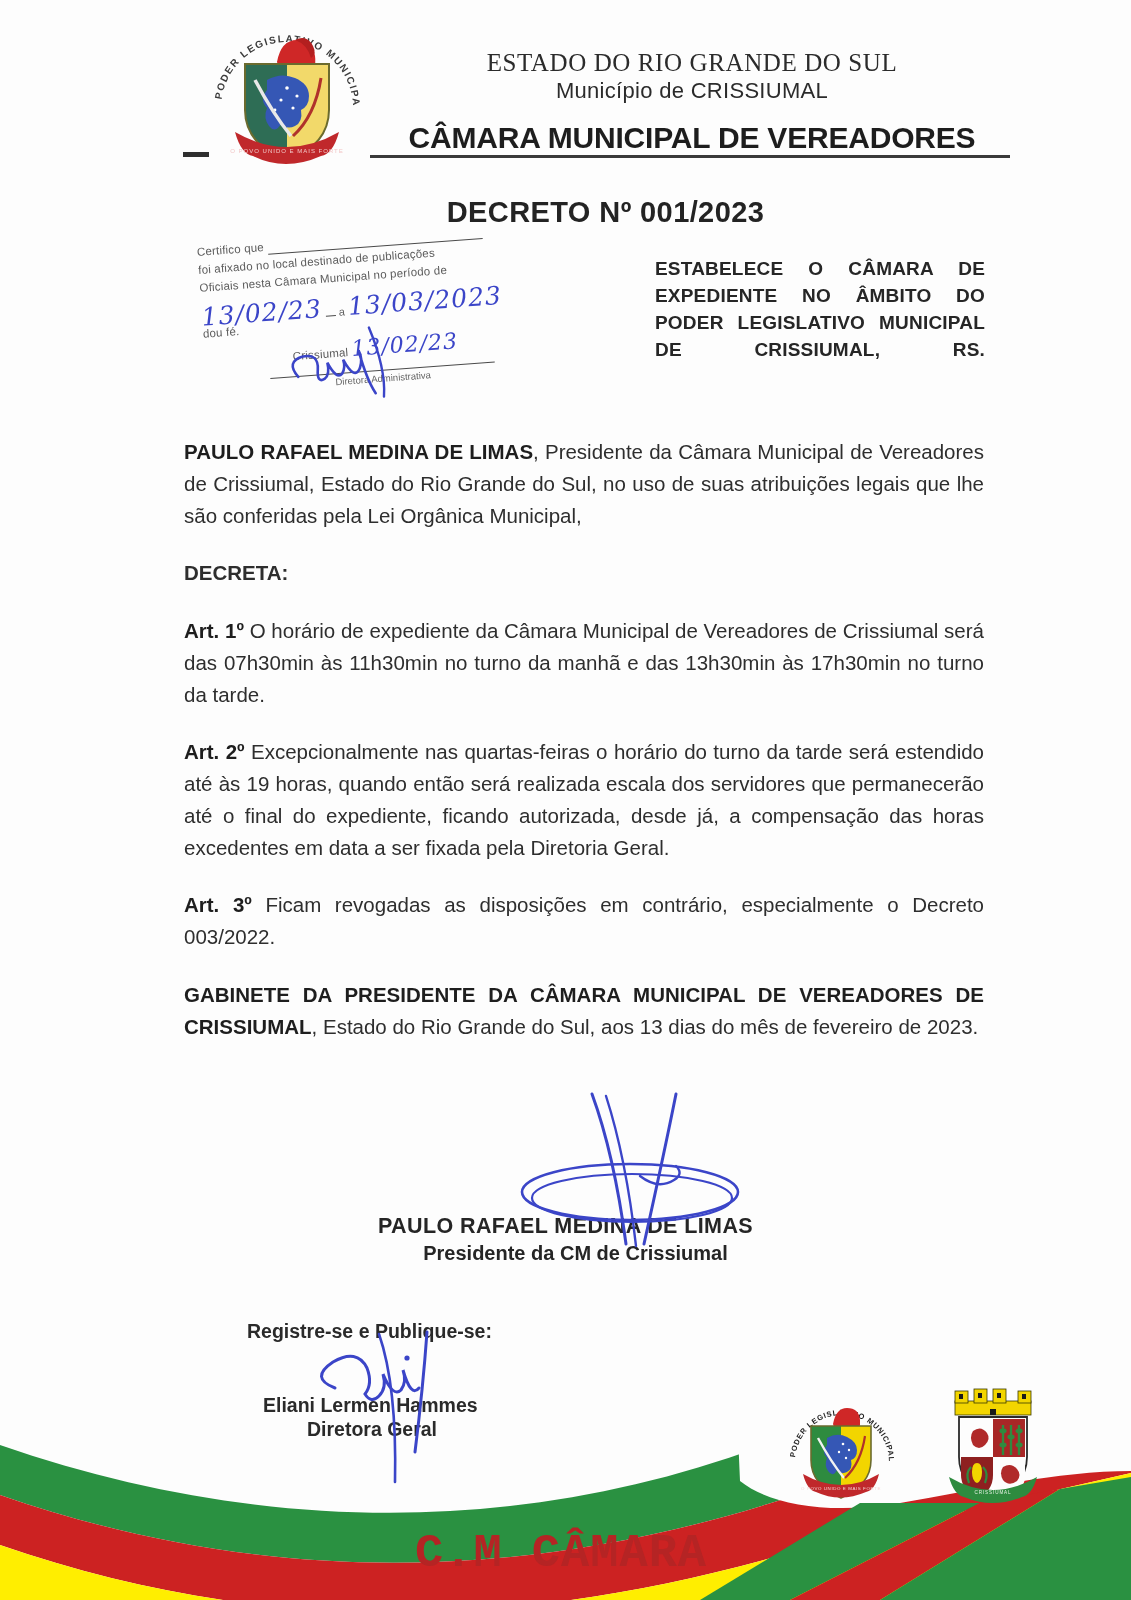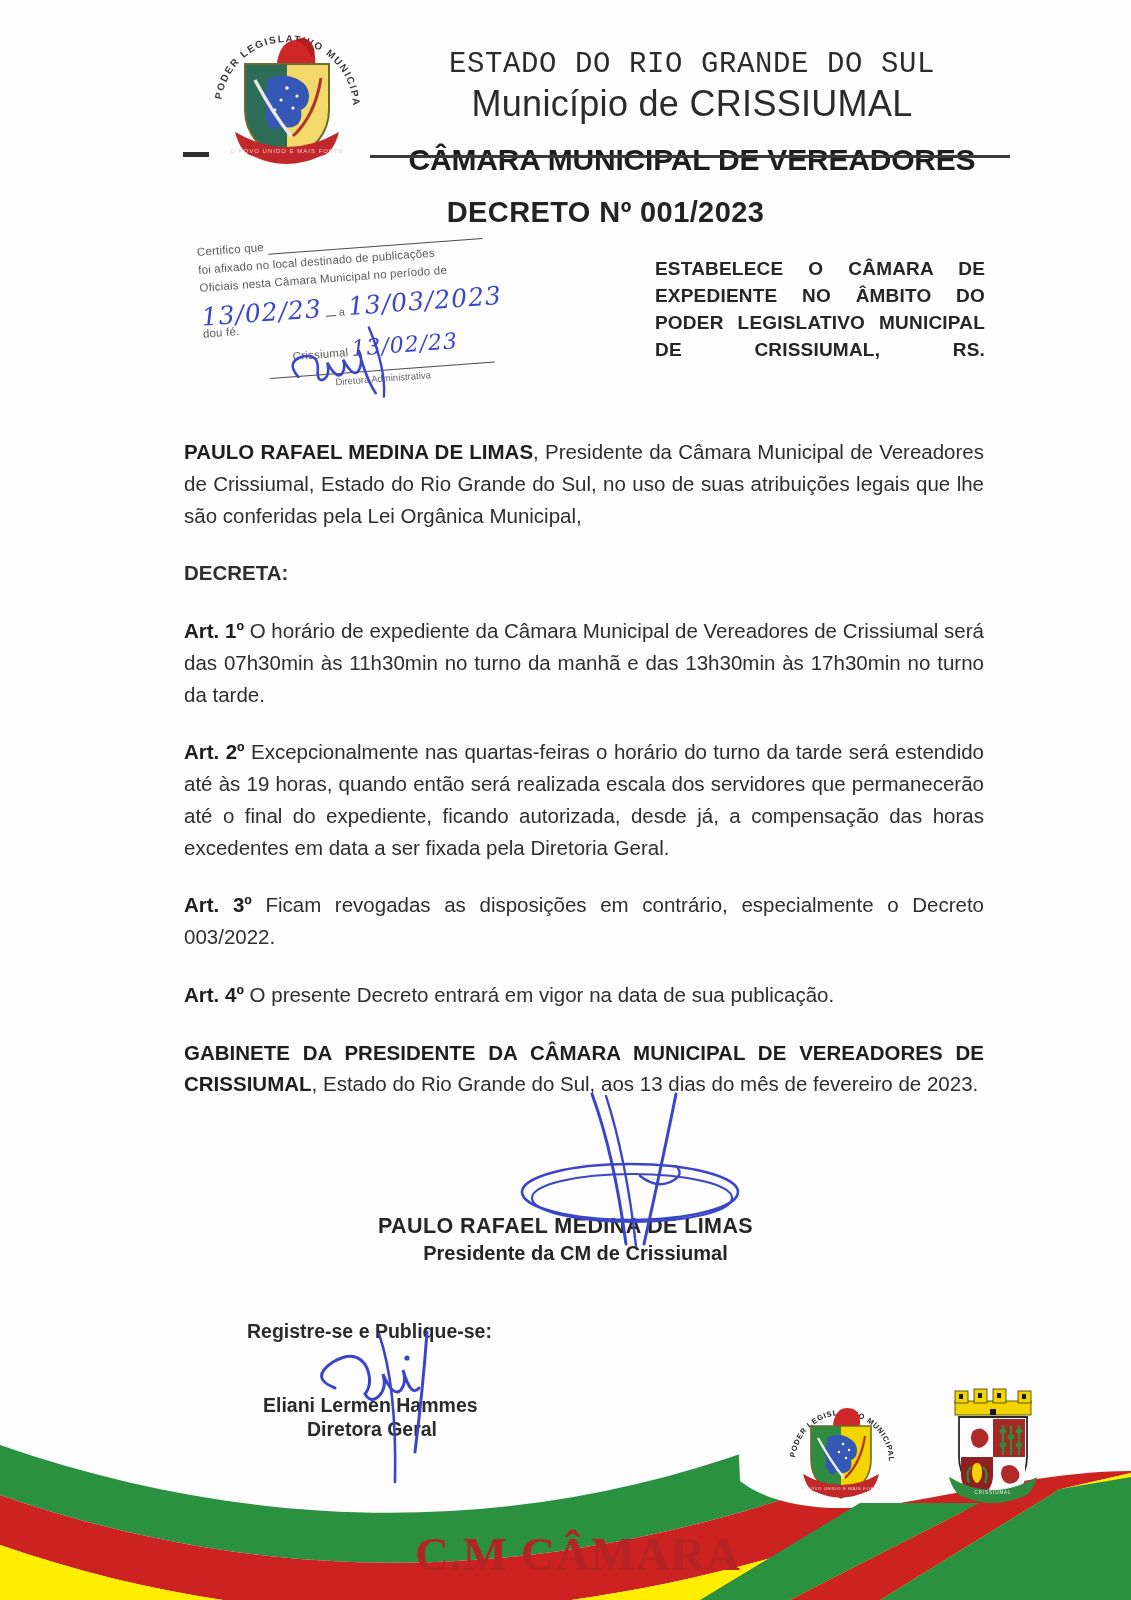--- a/index.html
+++ b/index.html
@@ -6,23 +6,23 @@
   body{
     width:1131px;height:1600px;position:relative;overflow:hidden;
     background:#fdfdfd;
     font-family:"DejaVu Sans", sans-serif;
     color:#2a2a2a;
   }
   
   #header{position:absolute;left:0;top:0;width:1131px;height:180px;}
   #brasao-header{position:absolute;left:205px;top:14px;width:165px;height:160px;}
   #header-text{position:absolute;left:372px;top:48px;width:640px;text-align:center;}
-  .hline1{font-size:29px;letter-spacing:.6px;color:#2b2b2b;font-weight:400;line-height:1.18;
-          font-family:Liberation Mono, monospace;}
-  .hline2{font-size:36px;letter-spacing:.3px;color:#2b2b2b;font-weight:400;line-height:1.22;
+  .hline1{font-size:25px;letter-spacing:.6px;color:#2b2b2b;font-weight:400;line-height:1.18;
+          font-family:Liberation Serif, serif;}
+  .hline2{font-size:22px;letter-spacing:.3px;color:#2b2b2b;font-weight:400;line-height:1.22;
           font-family:"Liberation Sans", sans-serif;}
   .hline3{font-size:30px;font-weight:bold;letter-spacing:-.2px;color:#1d1d1d;line-height:1.2;
           margin-top:16px;font-family:"Liberation Sans", sans-serif;}
   #header-rule{position:absolute;left:370px;top:155px;width:640px;height:0;
                border-top:3px solid #3a3a3a;}
   #left-dash{position:absolute;left:183px;top:152px;width:26px;height:5px;background:#2f2f2f;}
 
   
   #decreto-title{position:absolute;left:0;top:196px;width:1131px;text-align:center;
       font-family:"Liberation Sans", sans-serif;font-weight:bold;font-size:29px;
@@ -76,21 +76,21 @@
       font-family:"Liberation Sans", sans-serif;font-weight:bold;font-size:19.5px;color:#2a2a2a;}
   #dir-role{position:absolute;left:247px;top:1418px;width:250px;text-align:center;
       font-family:"Liberation Sans", sans-serif;font-weight:bold;font-size:19.5px;color:#2a2a2a;}
 
   
   .ink{position:absolute;pointer-events:none;}
 
   
   #footer{position:absolute;left:0;bottom:0;width:1131px;height:215px;overflow:hidden;}
   #footer-text{position:absolute;left:415px;top:1527px;
-      font-family:Liberation Serif, serif;font-weight:bold;font-size:47px;
+      font-family:Liberation Mono, monospace;font-weight:bold;font-size:47px;
       color:#b52424;letter-spacing:1px;z-index:5;
       -webkit-text-stroke:0;}
   #emb-left{position:absolute;left:785px;top:1388px;width:115px;height:125px;z-index:6;}
   #emb-right{position:absolute;left:935px;top:1383px;width:115px;height:130px;z-index:6;}
 </style>
 </head>
 <body>
 
 <div id="header">
 
@@ -176,23 +176,20 @@
   </p>
 
   <p class="para">
     <b class="strong">Art. 2º</b><span> Excepcionalmente nas quartas-feiras o horário do turno da tarde será estendido até às 19 horas, quando então será realizada escala dos servidores que permanecerão até o final do expediente, ficando autorizada, desde já, a compensação das horas excedentes em data a ser fixada pela Diretoria Geral.</span>
   </p>
 
   <p class="para">
     <b class="strong">Art. 3º</b><span> Ficam revogadas as disposições em contrário, especialmente o Decreto 003/2022.</span>
   </p>
 
-  <p class="para">
-    <b class="strong">Art. 4º</b><span> O presente Decreto entrará em vigor na data de sua publicação.</span>
-  </p>
 
   <p class="para">
     <b class="strong">GABINETE DA PRESIDENTE DA CÂMARA MUNICIPAL DE VEREADORES DE CRISSIUMAL</b><span>, Estado do Rio Grande do Sul, aos 13 dias do mês de fevereiro de 2023.</span>
   </p>
 </div>
 
 <svg class="ink" style="left:480px;top:1092px;width:300px;height:170px;z-index:3;" viewBox="0 0 300 170">
   <ellipse cx="150" cy="100" rx="108" ry="28" fill="none" stroke="#3b45c8" stroke-width="2.6"></ellipse>
   <ellipse cx="152" cy="106" rx="100" ry="24" fill="none" stroke="#3b45c8" stroke-width="2.2"></ellipse>
   <path d="M112 2 q22 60 34 150" fill="none" stroke="#3b45c8" stroke-width="3" stroke-linecap="round"></path>

